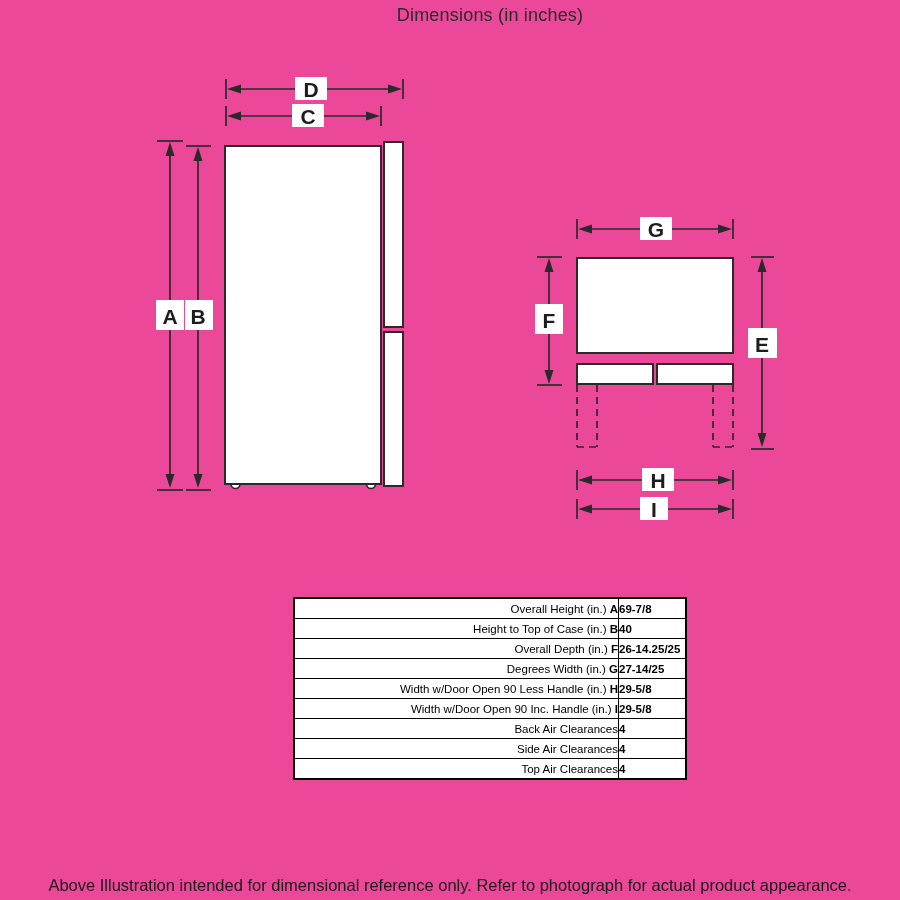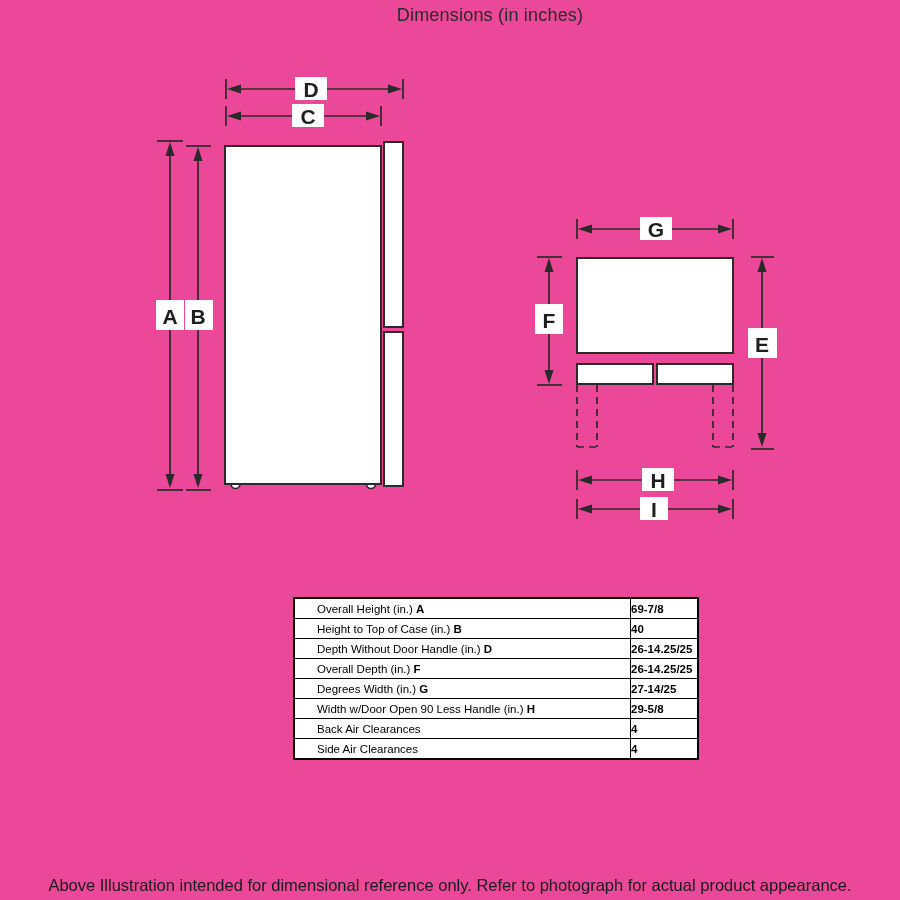--- a/index.html
+++ b/index.html
@@ -49,22 +49,22 @@
     height: 19px;
     font-size: 11.5px;
     color: #000000;
     vertical-align: middle;
     white-space: nowrap;
     overflow: hidden;
     padding: 0;
   }
   .spec-table td.label-cell {
     width: 313px;
-    padding-left: 22px;
-    text-align: left;
+    padding-left: 10px;
+    text-align: right;
   }
   .spec-table td.value-cell {
     width: 66px;
     font-weight: bold;
   }
   .footnote {
     position: absolute;
     top: 876px;
     left: 0;
     width: 900px;
@@ -223,41 +223,45 @@
     <tbody>
       <tr>
         <td class="label-cell"><span>Overall Height (in.)</span> <b>A</b></td>
         <td class="value-cell">69-7/8</td>
       </tr>
       <tr>
         <td class="label-cell"><span>Height to Top of Case (in.)</span> <b>B</b></td>
         <td class="value-cell">40</td>
       </tr>
       <tr>
-        <td class="label-cell"><span>Depth Without Door Handle (in.)</span> <b>D</b></td>
-        <td class="value-cell">26-14.25/25</td>
-      </tr>
-      <tr>
         <td class="label-cell"><span>Overall Depth (in.)</span> <b>F</b></td>
         <td class="value-cell">26-14.25/25</td>
       </tr>
       <tr>
         <td class="label-cell"><span>Degrees Width (in.)</span> <b>G</b></td>
         <td class="value-cell">27-14/25</td>
       </tr>
       <tr>
         <td class="label-cell"><span>Width w/Door Open 90 Less Handle (in.)</span> <b>H</b></td>
         <td class="value-cell">29-5/8</td>
       </tr>
       <tr>
+        <td class="label-cell"><span>Width w/Door Open 90 Inc. Handle (in.)</span> <b>I</b></td>
+        <td class="value-cell">29-5/8</td>
+      </tr>
+      <tr>
         <td class="label-cell"><span>Back Air Clearances</span> <b></b></td>
         <td class="value-cell">4</td>
       </tr>
       <tr>
         <td class="label-cell"><span>Side Air Clearances</span> <b></b></td>
         <td class="value-cell">4</td>
       </tr>
+      <tr>
+        <td class="label-cell"><span>Top Air Clearances</span> <b></b></td>
+        <td class="value-cell">4</td>
+      </tr>
     </tbody>
   </table>
 
   <div class="footnote">Above Illustration intended for dimensional reference only. Refer to photograph for actual product appearance.</div>
 
 </div>
 
 </body></html>

